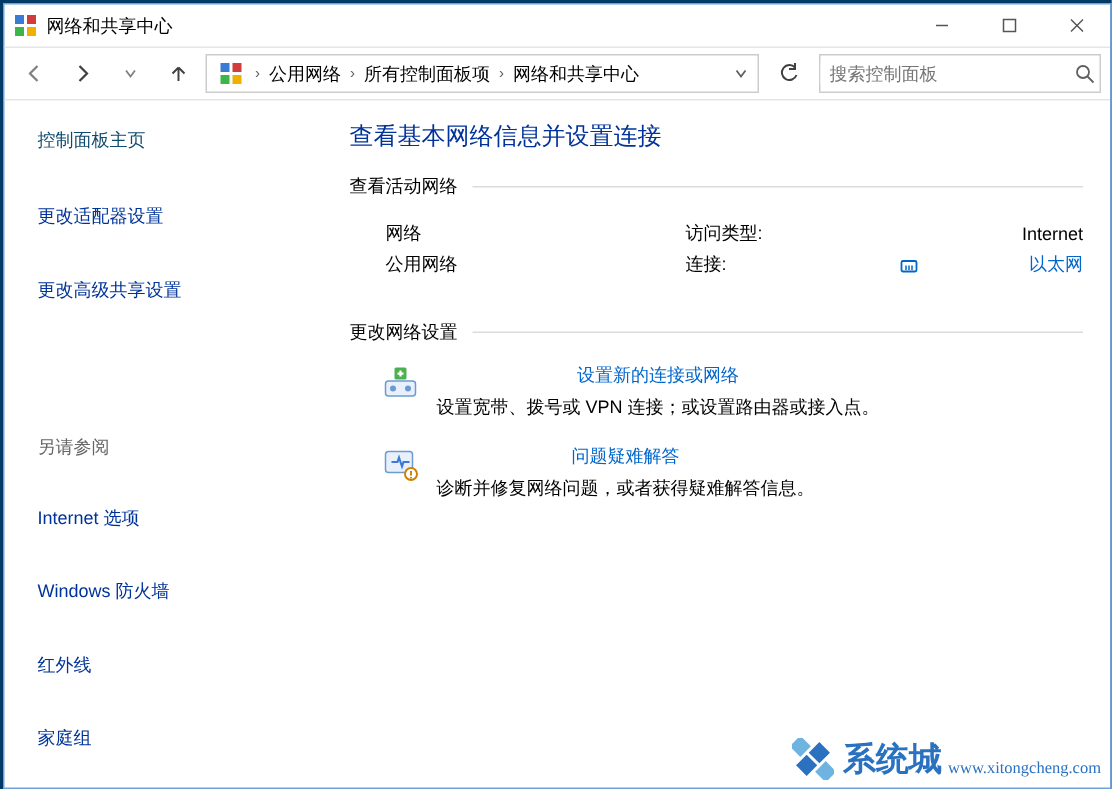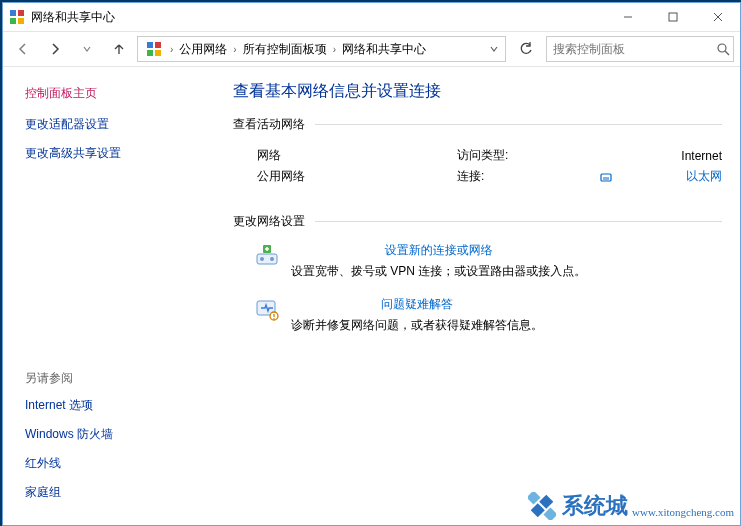--- a/index.html
+++ b/index.html
@@ -18,22 +18,22 @@
   .breadcrumbs{flex:1;display:flex;align-items:center;height:24px;border:1px solid #ccc;padding:0 4px;gap:2px;font-size:12px;}
   .crumb{color:#000;padding:0 2px;}
   .crumb-sep{color:#606060;font-size:10px;padding:0 2px;}
   .refresh{width:24px;height:24px;display:flex;align-items:center;justify-content:center;color:#404040;margin-left:4px;}
   .searchbox{width:186px;height:24px;border:1px solid #ccc;display:flex;align-items:center;margin-left:4px;}
   .searchbox input{flex:1;border:none;outline:none;font-size:12px;padding:0 6px;color:#666;font-family:inherit;}
   .searchbox .sicon{width:24px;display:flex;align-items:center;justify-content:center;color:#606060;}
   
   .body{flex:1;display:flex;overflow:hidden;}
   .sidebar{width:192px;padding:18px 12px 12px 22px;display:flex;flex-direction:column;}
-  .side-title{color:#be185d;font-size:12px;margin-bottom:14px;}
-  .side-link{color:#003399;font-size:12px;margin-bottom:12px;cursor:pointer;}
+  .side-title{color:#0c4a6e;font-size:12px;margin-bottom:14px;}
+  .side-link{color:#003399;font-size:12px;margin-bottom:12px;cursor:pointer;margin-top:20px;}
   .side-spacer{flex:1;}
   .side-sub{color:#666;font-size:12px;margin-bottom:10px;}
   .content{flex:1;padding:14px 18px 10px 4px;position:relative;color:#000;}
   h1.page-title{color:#003399;font-size:16px;font-weight:400;margin:0 0 14px 0;}
   .section-head{font-size:12px;color:#000;margin:6px 0 2px 0;display:flex;align-items:center;}
   .section-head .line{flex:1;height:1px;background:#dcdcdc;margin-left:10px;}
   .net-row{display:flex;margin:14px 0 24px 24px;}
   .net-left{flex:0 0 200px;}
   .net-name{font-size:12px;}
   .net-type{font-size:12px;margin-top:4px;}

